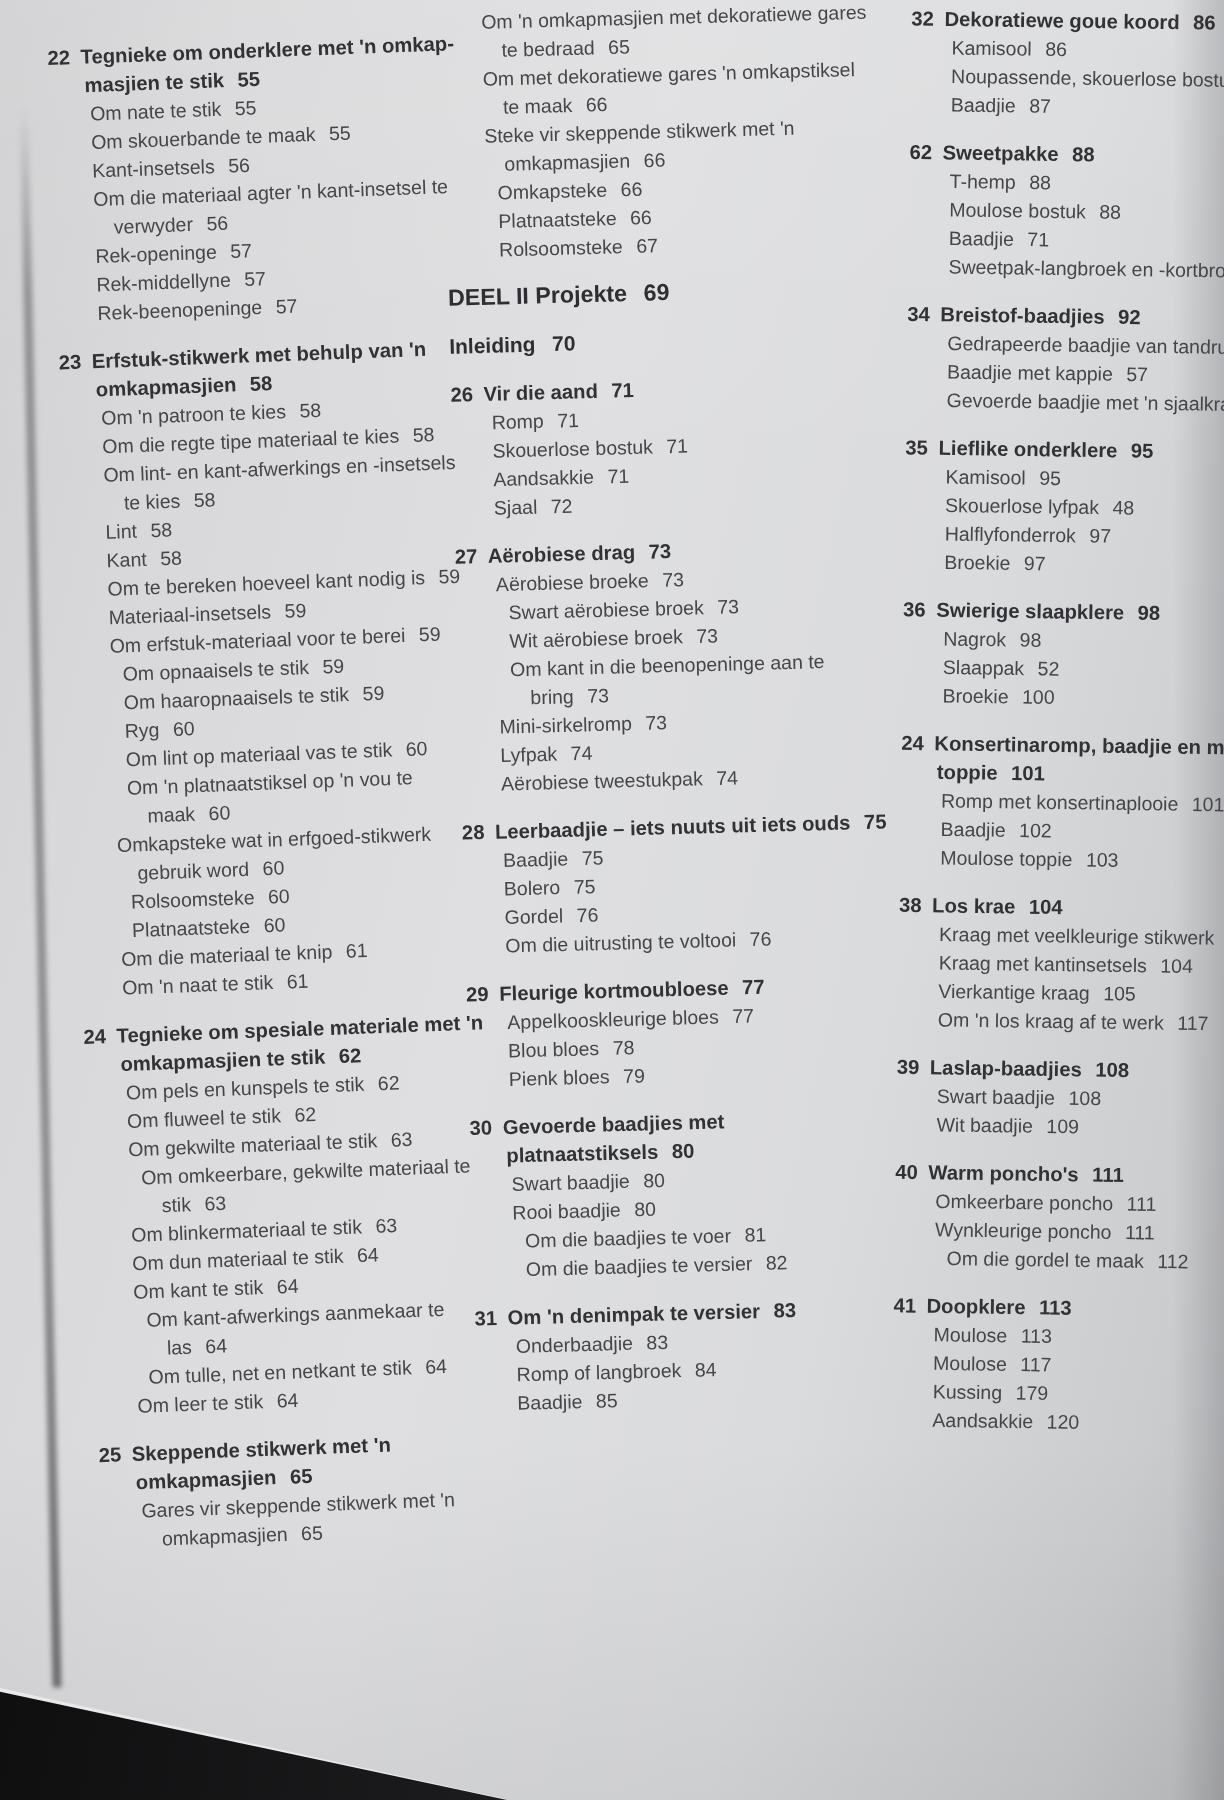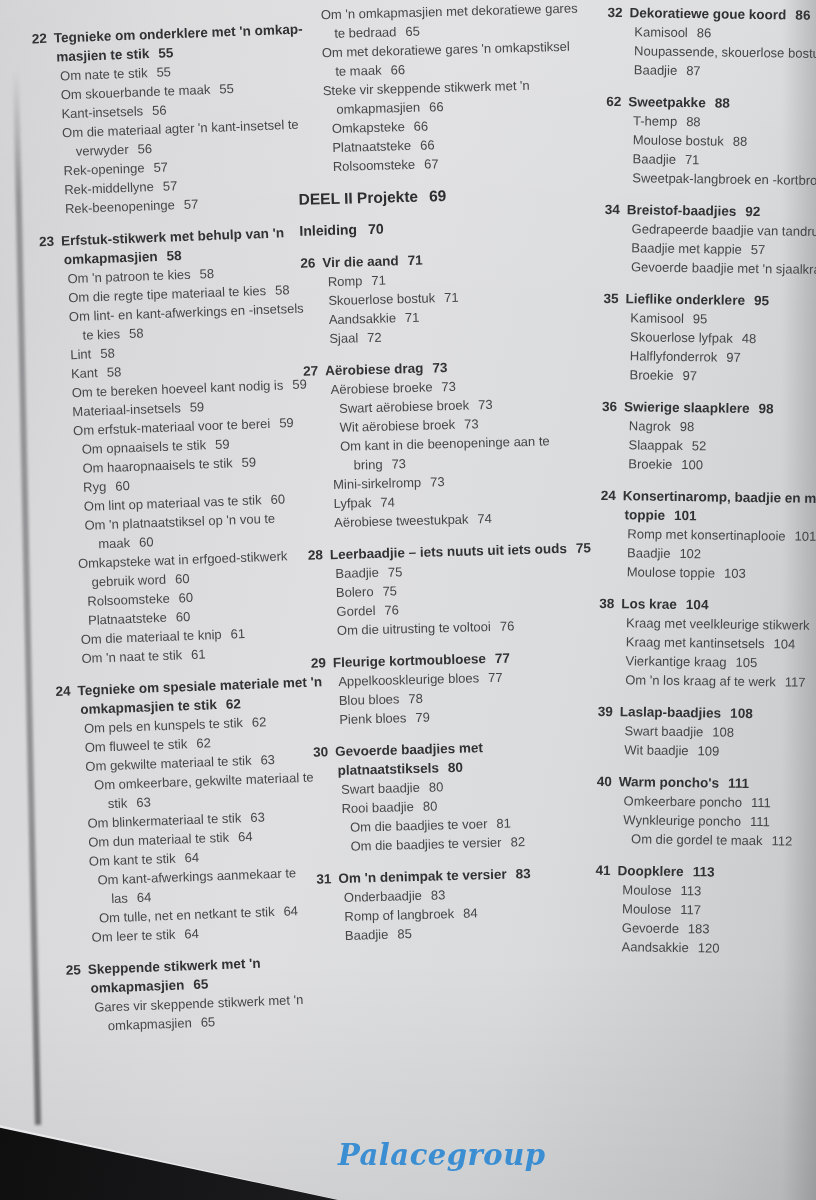--- a/index.html
+++ b/index.html
@@ -208,22 +208,21 @@
       <div class="block">
         <div class="chap"><span class="num">40</span><span class="ctitle">Warm poncho's</span><span class="pg">111</span></div>
         <div class="item"><span class="itext">Omkeerbare poncho</span><span class="pg">111</span></div>
         <div class="item"><span class="itext">Wynkleurige poncho</span><span class="pg">111</span></div>
         <div class="item lvl1"><span class="itext">Om die gordel te maak</span><span class="pg">112</span></div>
       </div>
       <div class="block">
         <div class="chap"><span class="num">41</span><span class="ctitle">Doopklere</span><span class="pg">113</span></div>
         <div class="item"><span class="itext">Moulose</span><span class="pg">113</span></div>
         <div class="item"><span class="itext">Moulose</span><span class="pg">117</span></div>
-        <div class="item"><span class="itext">Gevoerde</span><span class="pg">183</span></div>
+        <div class="item"><span class="itext">Kussing</span><span class="pg">179</span></div>
         <div class="item"><span class="itext">Aandsakkie</span><span class="pg">120</span></div>
       </div>
     </div>
 
   <div class="page-edge"></div>
   <div class="table-corner"></div>
 
-  <div class="watermark" style="color: rgb(59, 142, 210);">Palacegroup</div>
 </div>
 
 </body></html>

